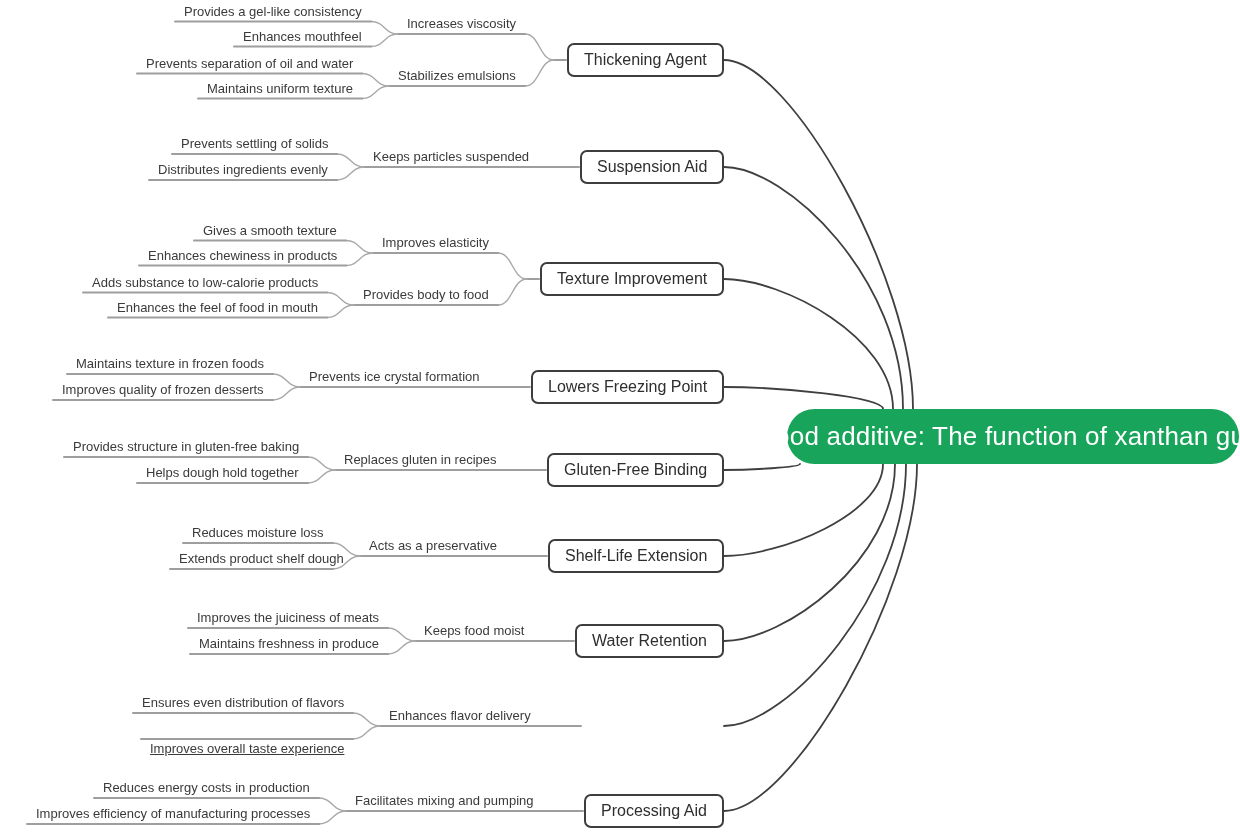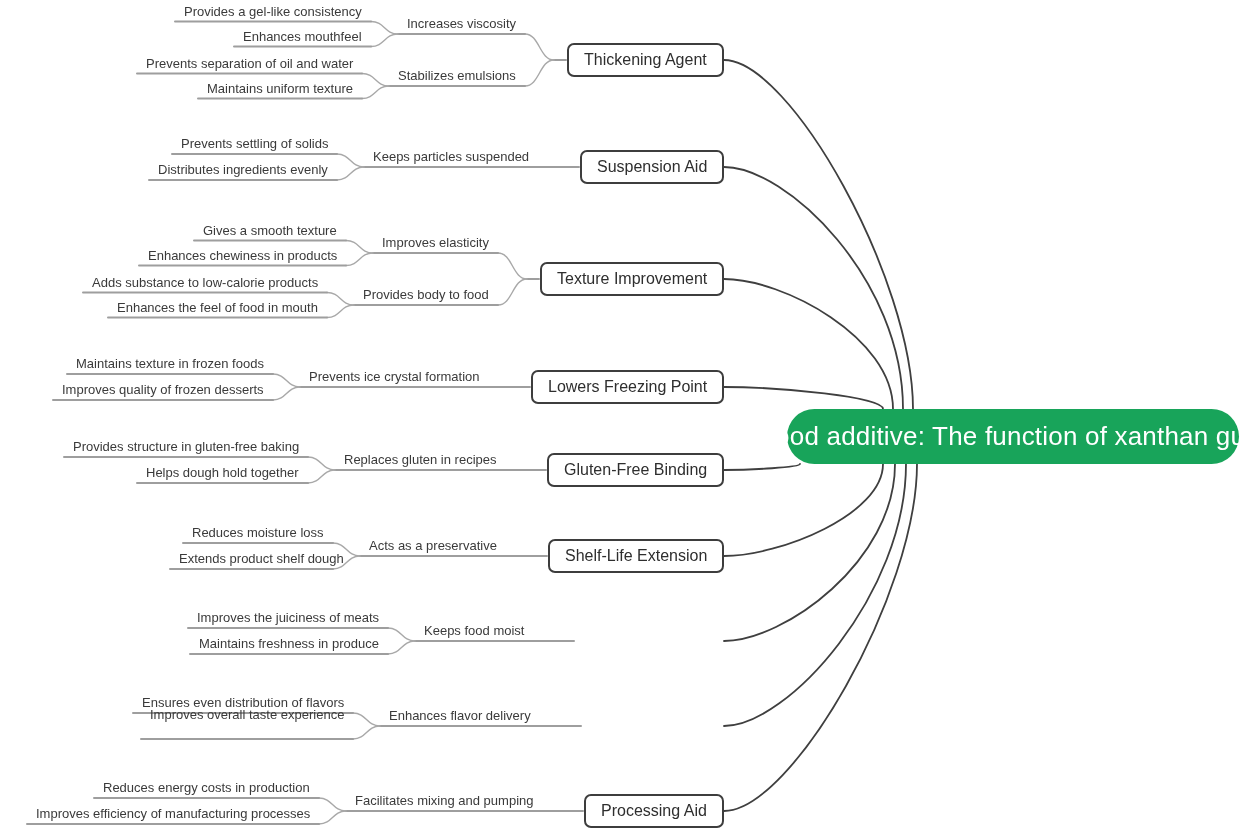--- a/index.html
+++ b/index.html
@@ -123,24 +123,25 @@
       <div class="lbl" style="color: rgb(58, 58, 58); left: 76px; top: 356px;">Maintains texture in frozen foods</div>
       <div class="lbl" style="color: rgb(58, 58, 58); left: 62px; top: 382px;">Improves quality of frozen desserts</div>
       <div class="topic-box" style="top: 453px; left: 547px; border-color: rgb(61, 61, 61); color: rgb(46, 46, 46);">Gluten-Free Binding</div>
       <div class="lbl" style="color: rgb(58, 58, 58); left: 344px; top: 452px;">Replaces gluten in recipes</div>
       <div class="lbl" style="color: rgb(58, 58, 58); left: 73px; top: 439px;">Provides structure in gluten-free baking</div>
       <div class="lbl" style="color: rgb(58, 58, 58); left: 146px; top: 465px;">Helps dough hold together</div>
       <div class="topic-box" style="top: 539px; left: 548px; border-color: rgb(61, 61, 61); color: rgb(46, 46, 46);">Shelf-Life Extension</div>
       <div class="lbl" style="color: rgb(58, 58, 58); left: 369px; top: 538px;">Acts as a preservative</div>
       <div class="lbl" style="color: rgb(58, 58, 58); left: 192px; top: 525px;">Reduces moisture loss</div>
       <div class="lbl" style="color: rgb(58, 58, 58); left: 179px; top: 551px;">Extends product shelf dough</div>
+      <div class="topic-box" style="top: 624px; left: 575px; border-color: rgb(61, 61, 61); color: rgb(46, 46, 46);">Water Retention</div>
       <div class="lbl" style="color: rgb(58, 58, 58); left: 424px; top: 623px;">Keeps food moist</div>
       <div class="lbl" style="color: rgb(58, 58, 58); left: 197px; top: 610px;">Improves the juiciness of meats</div>
       <div class="lbl" style="color: rgb(58, 58, 58); left: 199px; top: 636px;">Maintains freshness in produce</div>
       <div class="lbl" style="color: rgb(58, 58, 58); left: 389px; top: 708px;">Enhances flavor delivery</div>
       <div class="lbl" style="color: rgb(58, 58, 58); left: 142px; top: 695px;">Ensures even distribution of flavors</div>
-      <div class="lbl" style="color: rgb(58, 58, 58); left: 150px; top: 707px;">Improves overall taste experience</div>
+      <div class="lbl" style="color: rgb(58, 58, 58); left: 150px; top: 741px; text-decoration: underline;">Improves overall taste experience</div>
       <div class="topic-box" style="top: 794px; left: 584px; border-color: rgb(61, 61, 61); color: rgb(46, 46, 46);">Processing Aid</div>
       <div class="lbl" style="color: rgb(58, 58, 58); left: 355px; top: 793px;">Facilitates mixing and pumping</div>
       <div class="lbl" style="color: rgb(58, 58, 58); left: 103px; top: 780px;">Reduces energy costs in production</div>
       <div class="lbl" style="color: rgb(58, 58, 58); left: 36px; top: 806px;">Improves efficiency of manufacturing processes</div>
     </div>
 </div>
 
 </body></html>

